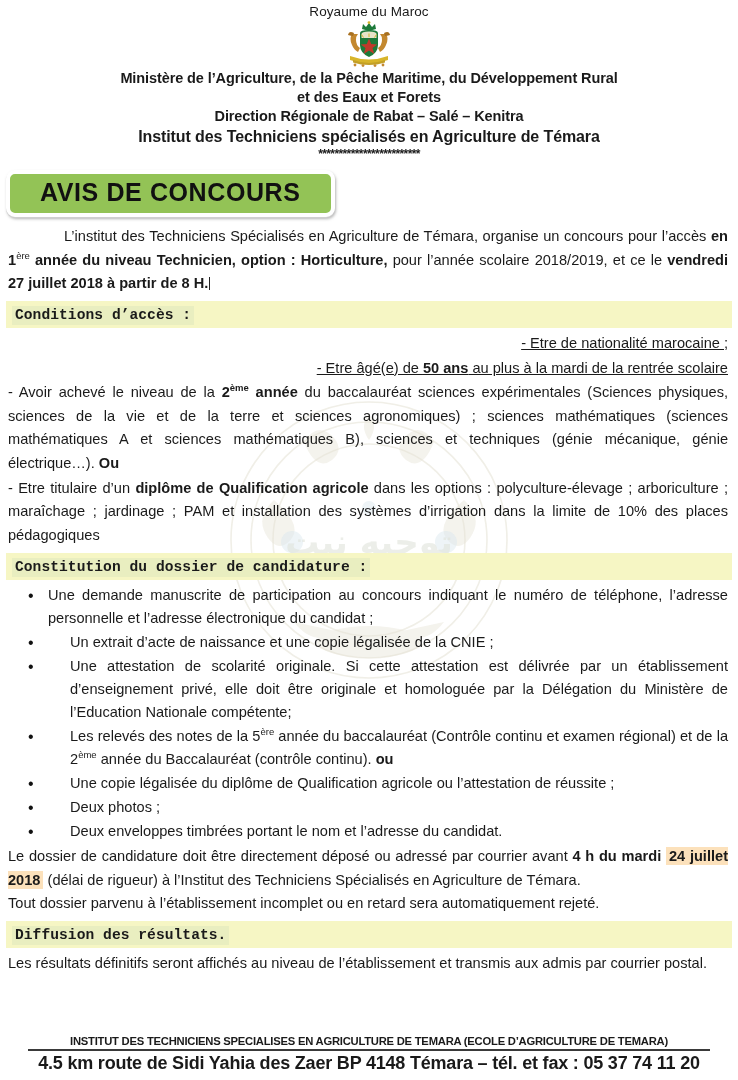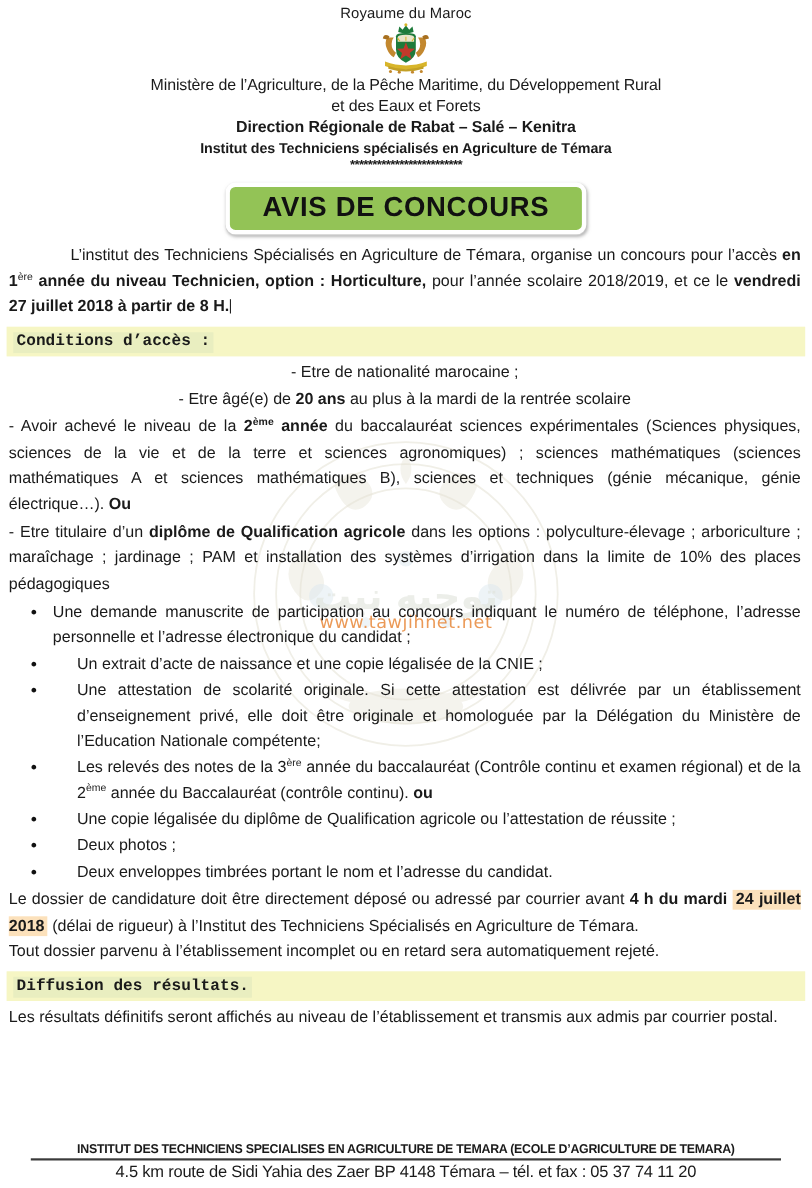--- a/index.html
+++ b/index.html
@@ -59,47 +59,47 @@
     letter-spacing: 0.1px;
   }
   .emblem-wrap {
     margin: 2px auto 2px;
     width: 54px;
     height: 46px;
   }
   .ministry {
     font-size: 14.5px;
     line-height: 1.32;
-    font-weight: 400;
+    font-weight: 700;
     letter-spacing: -0.1px;
   }
   .direction {
     font-size: 14.5px;
     line-height: 1.32;
     font-weight: 600;
     letter-spacing: -0.1px;
   }
   .institut {
-    font-size: 13px;
+    font-size: 16px;
     line-height: 1.35;
     font-weight: bold;
     letter-spacing: -0.1px;
   }
   .stars {
     font-size: 12px;
     font-weight: bold;
     letter-spacing: -0.6px;
     margin-top: -1px;
   }
 
   
   .banner-row {
     position: relative;
     z-index: 2;
-    text-align: center;
+    text-align: left;
     margin-top: 9px;
     margin-bottom: 8px;
   }
   .banner {
     display: inline-block;
     background: #93c356;
     color: #111111;
     font-size: 25px;
     font-weight: bold;
     letter-spacing: 0.6px;
@@ -145,21 +145,21 @@
     font-size: 14.6px;
     font-weight: bold;
     letter-spacing: 0.05px;
     padding: 1px 3px 2px;
     color: #1a1a1a;
     font-family: Liberation Mono, monospace;
   }
 
   .cond-list { position: relative; z-index: 2; }
   .cond-list .para { margin-bottom: 1px; }
-  .dash-line { text-align: center; }
+  .dash-line { text-align: right; text-decoration: underline; }
 
   
   ul.docs {
     position: relative;
     z-index: 2;
     list-style: none;
     margin: 2px 0 2px;
     padding: 0 4px 0 22px;
   }
   ul.docs > li {
@@ -206,22 +206,22 @@
     transform: scaleX(0.97);
     white-space: nowrap;
   }
   .footer-rule {
     height: 2px;
     background: #3a3a3a;
     margin: 2px 0 2px;
   }
   .footer-line2 {
     font-family: "Liberation Sans", sans-serif;
-    font-size: 15px;
-    font-weight: normal;
+    font-size: 18px;
+    font-weight: bold;
     letter-spacing: -0.2px;
     white-space: nowrap;
   }
 </style>
 </head>
 <body>
 
 <div class="page">
 
   <svg class="watermark" viewBox="0 0 430 310" aria-hidden="true">
@@ -297,34 +297,37 @@
 
   <p class="para intro"><span>L’institut des Techniciens Spécialisés en Agriculture de Témara, organise un   concours pour l’accès </span><span class="b">en 1</span><sup>ère</sup><span class="b"> année du niveau  Technicien, option : Horticulture,</span><span> pour l’année scolaire 2018/2019, et ce le  </span><span class="b">vendredi 27 juillet  2018 à partir de 8 H.</span><span class="caret"></span></p>
 
   <div class="band">
     <span class="band-label">Conditions d’accès :</span>
   </div>
 
   <div class="cond-list">
     <p class="para dash-line">- Etre de nationalité marocaine ;</p>
 
-    <p class="para dash-line"><span>- Etre âgé(e) de </span><span class="b">20 ans</span><span> au plus à la mardi de la rentrée scolaire</span></p>
+    <p class="para dash-line"><span>- Etre âgé(e) de </span><span class="b">50 ans</span><span> au plus à la mardi de la rentrée scolaire</span></p>
 
     <p class="para"><span>- Avoir achevé le niveau de la </span><span class="b">2</span><sup class="b">ème</sup><span class="b"> année</span><span> du baccalauréat sciences expérimentales (Sciences physiques, sciences de la vie et de la terre et sciences agronomiques) ;  sciences mathématiques (sciences mathématiques A et sciences mathématiques B), sciences et techniques (génie mécanique, génie électrique…). </span><span class="b">Ou</span></p>
 
     <p class="para"><span>- Etre titulaire d’un </span><span class="b">diplôme de Qualification agricole</span><span> dans les options :  polyculture-élevage ; arboriculture ; maraîchage ; jardinage ; PAM et installation des systèmes d’irrigation dans la limite de 10% des places pédagogiques</span></p>
 
   </div>
 
+  <div class="band">
+    <span class="band-label">Constitution du dossier de candidature :</span>
+  </div>
 
   <ul class="docs">
     <li>Une demande manuscrite de participation au concours indiquant le   numéro de   téléphone, l’adresse personnelle  et  l’adresse  électronique  du candidat ;</li>
     <li class="indent-more">Un extrait d’acte de naissance et une copie légalisée de la CNIE ;</li>
     <li class="indent-more">Une attestation de scolarité originale. Si cette attestation est délivrée par un établissement d’enseignement privé, elle doit être originale et homologuée par la Délégation  du Ministère de l’Education Nationale compétente;</li>
-    <li class="indent-more"><span>Les relevés des notes de la 3</span><sup>ère</sup><span> année du baccalauréat (Contrôle continu et examen régional) et de la 2</span><sup>ème</sup><span> année du Baccalauréat (contrôle continu). </span><span class="b">ou</span></li>
+    <li class="indent-more"><span>Les relevés des notes de la 5</span><sup>ère</sup><span> année du baccalauréat (Contrôle continu et examen régional) et de la 2</span><sup>ème</sup><span> année du Baccalauréat (contrôle continu). </span><span class="b">ou</span></li>
     <li class="indent-more">Une copie légalisée du diplôme de Qualification agricole ou l’attestation de réussite ;</li>
     <li class="indent-more">Deux photos ;</li>
     <li class="indent-more">Deux enveloppes timbrées portant le nom et l’adresse du candidat.</li>
   </ul>
 
   <p class="para"><span>Le dossier de candidature doit être directement déposé ou adressé par courrier avant </span><span class="b">4 h du mardi</span>
     <span class="hl-peach">24 juillet 2018</span><span> (délai de rigueur) à l’Institut des Techniciens Spécialisés en Agriculture de Témara.</span></p>
 
   <p class="para">Tout dossier parvenu à l’établissement incomplet ou en retard sera automatiquement rejeté.</p>
 

